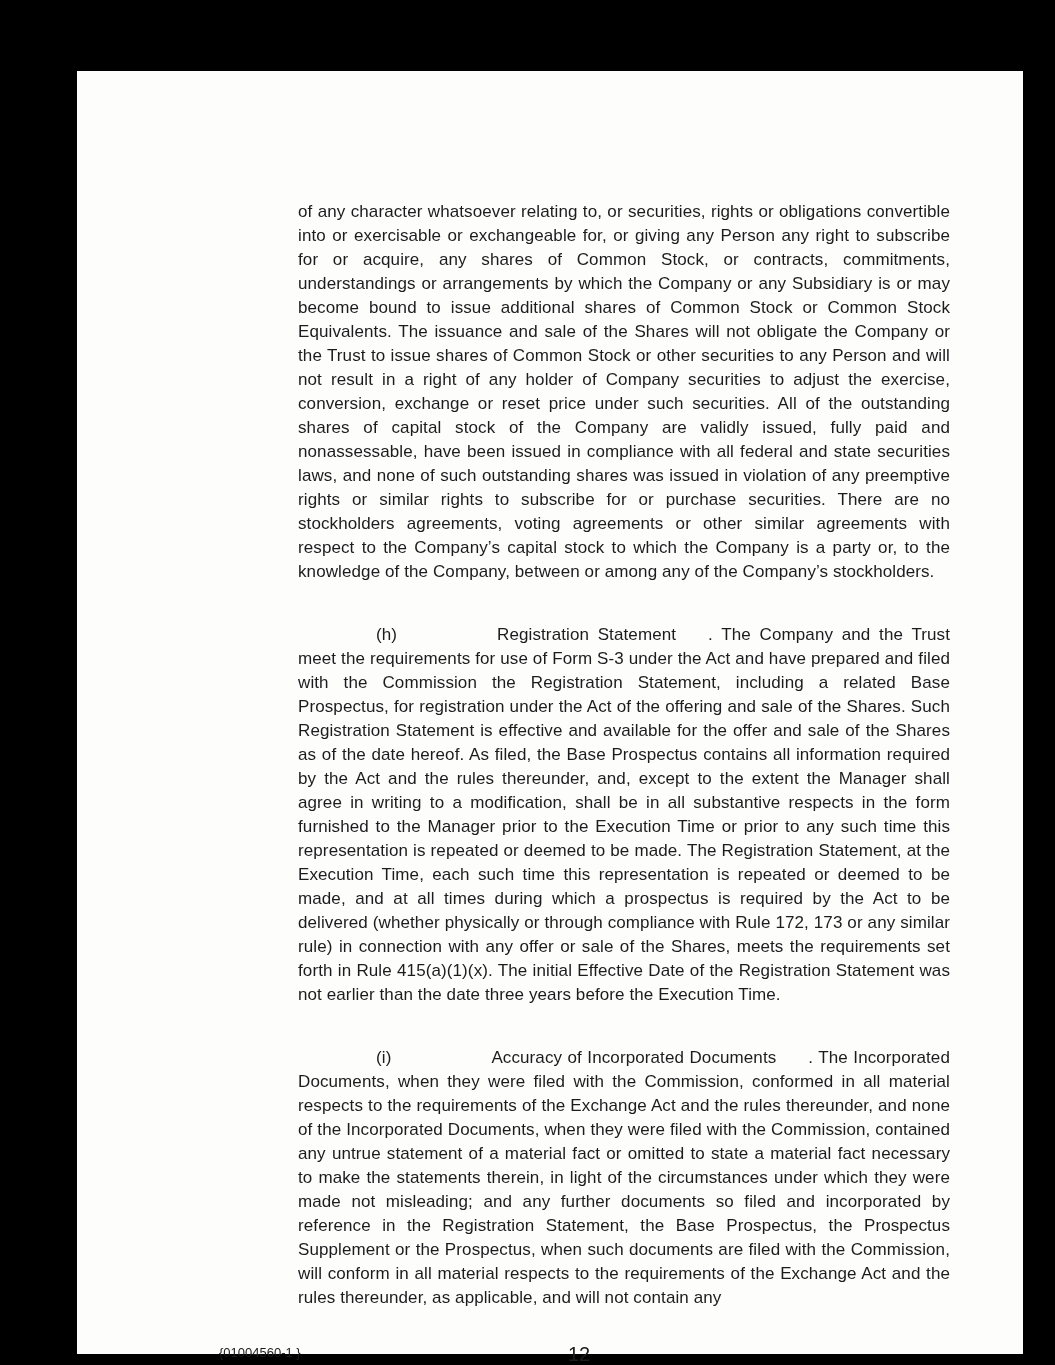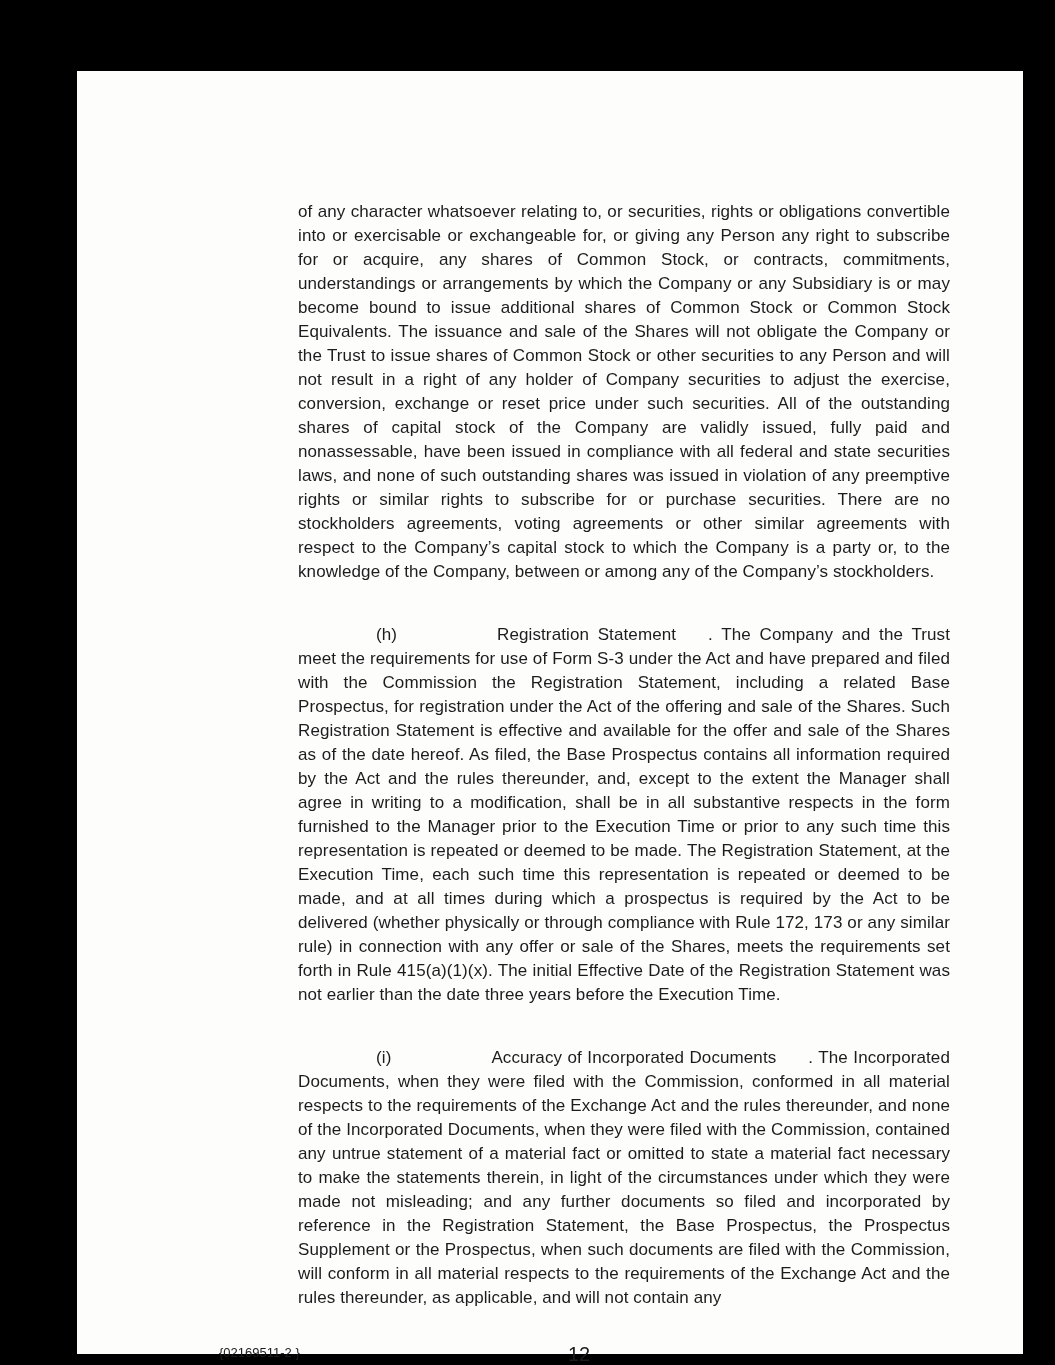--- a/index.html
+++ b/index.html
@@ -75,16 +75,16 @@
     <p class="para clause">
       <span>(h)</span><span class="label-gap"></span><span class="clause-heading">Registration Statement</span><span>. The Company and the Trust meet the requirements for use of Form S-3 under the Act and have prepared and filed with the Commission the Registration Statement, including a related Base Prospectus, for registration under the Act of the offering and sale of the Shares. Such Registration Statement is effective and available for the offer and sale of the Shares as of the date hereof. As filed, the Base Prospectus contains all information required by the Act and the rules thereunder, and, except to the extent the Manager shall agree in writing to a modification, shall be in all substantive respects in the form furnished to the Manager prior to the Execution Time or prior to any such time this representation is repeated or deemed to be made. The Registration Statement, at the Execution Time, each such time this representation is repeated or deemed to be made, and at all times during which a prospectus is required by the Act to be delivered (whether physically or through compliance with Rule 172, 173 or any similar rule) in connection with any offer or sale of the Shares, meets the requirements set forth in Rule 415(a)(1)(x). The initial Effective Date of the Registration Statement was not earlier than the date three years before the Execution Time.</span>
     </p>
 
     <p class="para clause">
       <span>(i)</span><span class="label-gap"></span><span class="clause-heading">Accuracy of Incorporated Documents</span><span>. The Incorporated Documents, when they were filed with the Commission, conformed in all material respects to the requirements of the Exchange Act and the rules thereunder, and none of the Incorporated Documents, when they were filed with the Commission, contained any untrue statement of a material fact or omitted to state a material fact necessary to make the statements therein, in light of the circumstances under which they were made not misleading; and any further documents so filed and incorporated by reference in the Registration Statement, the Base Prospectus, the Prospectus Supplement or the Prospectus, when such documents are filed with the Commission, will conform in all material respects to the requirements of the Exchange Act and the rules thereunder, as applicable, and will not contain any</span>
     </p>
 
   </div>
 
-  <div class="footer-doc-id">{02169511-2 }</div>
+  <div class="footer-doc-id">{01004560-1 }</div>
 
   <div class="footer-page-num">12</div>
 </div>
 
 </body></html>

